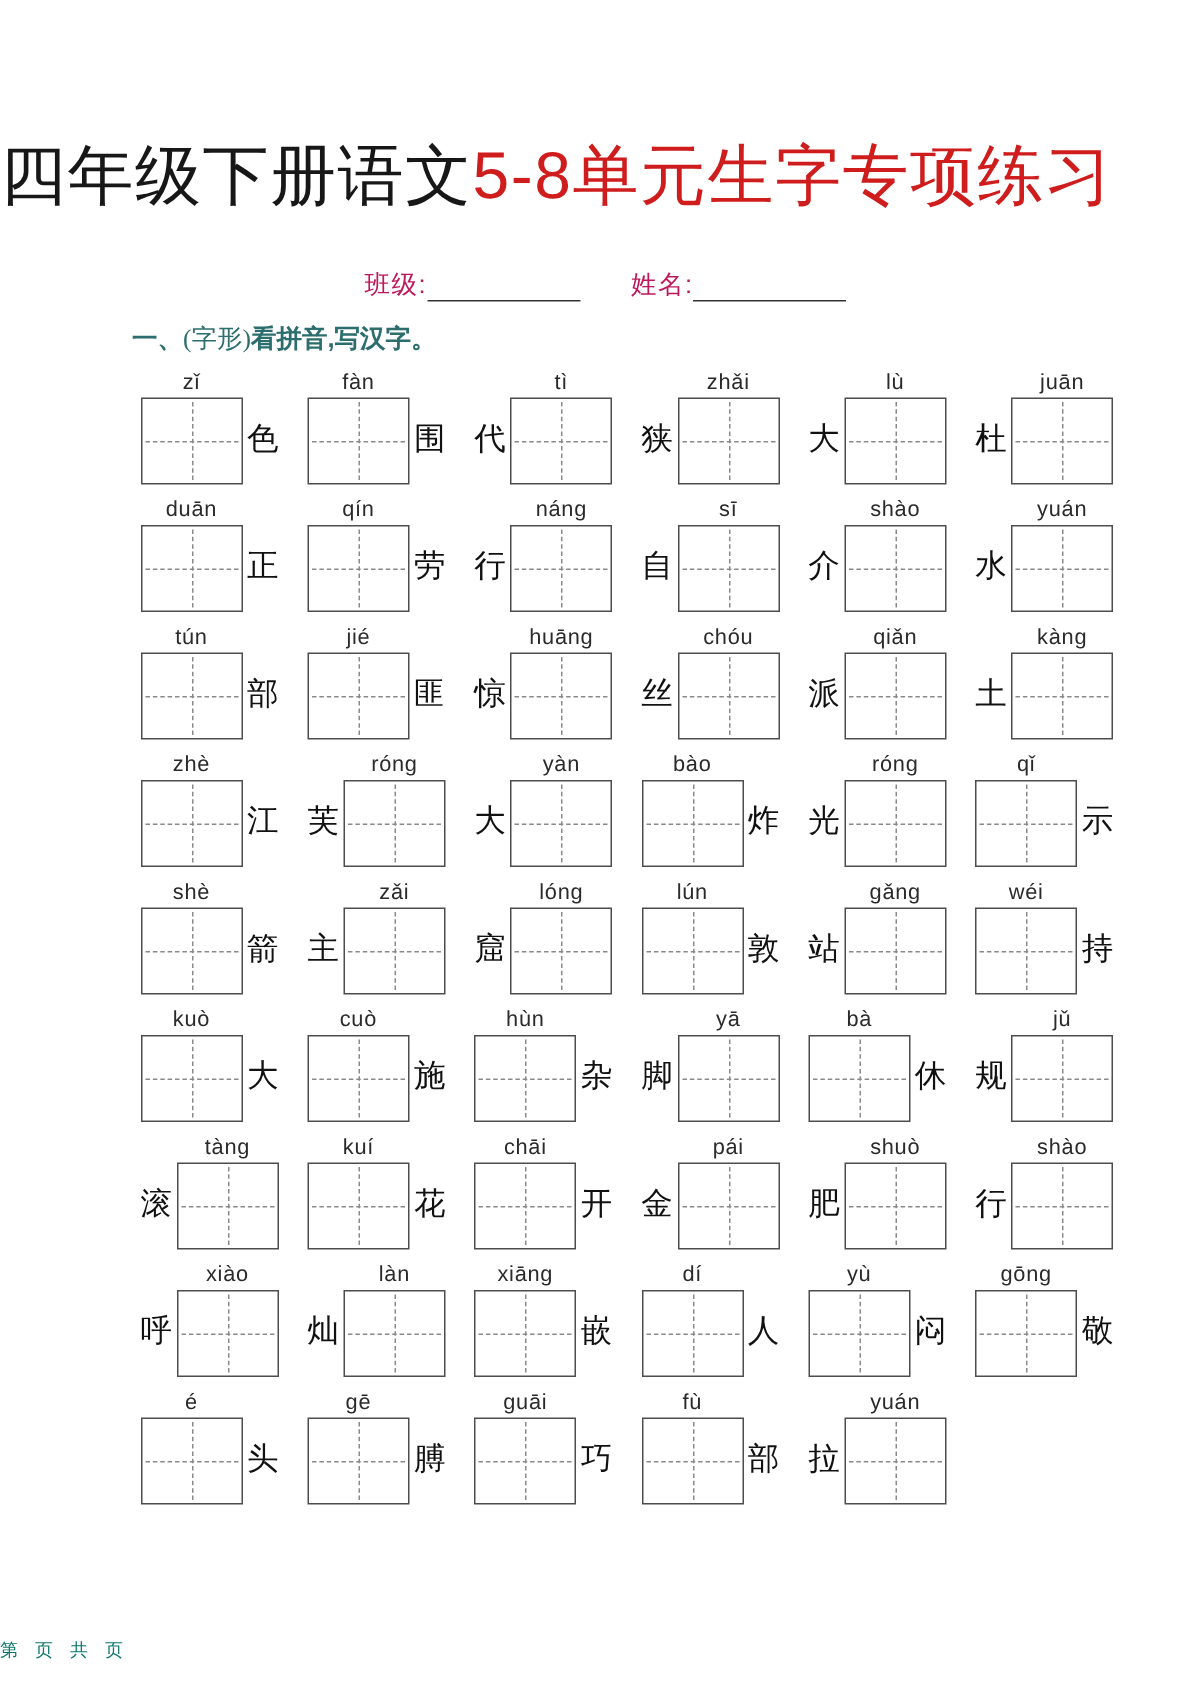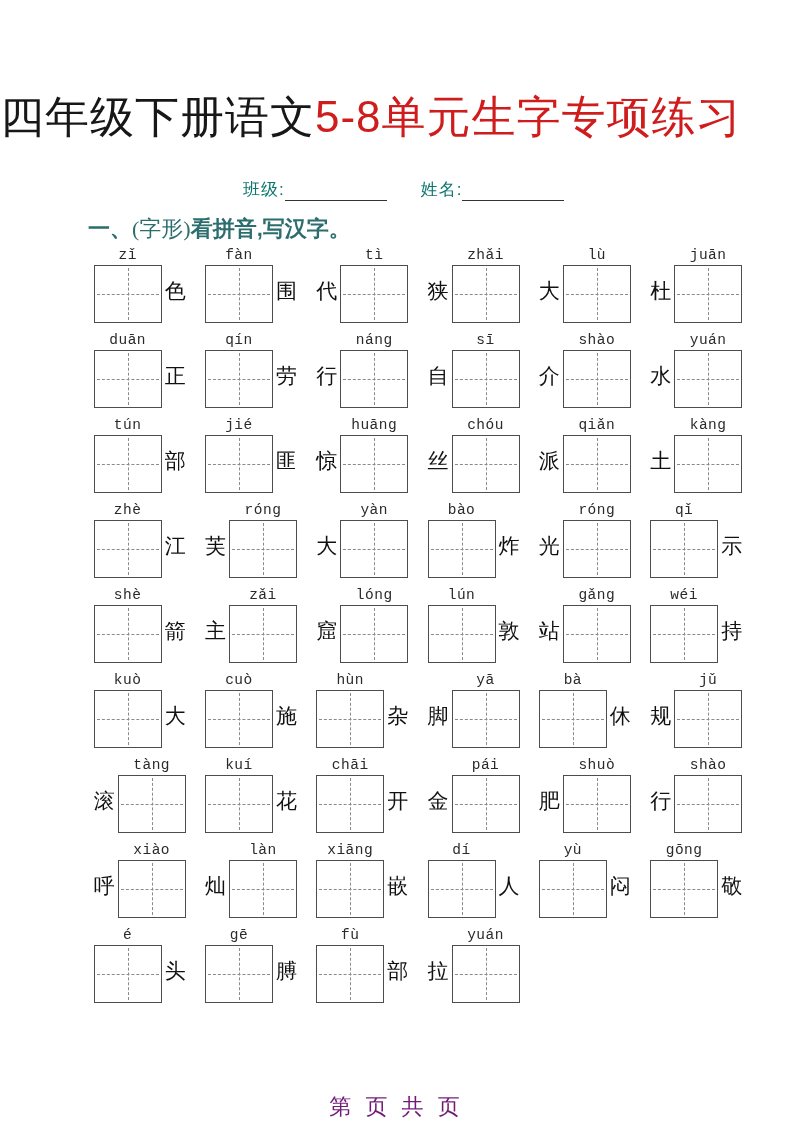--- a/index.html
+++ b/index.html
@@ -12,39 +12,39 @@
   .page-title {
     position: absolute; top: 88px; left: 0; width: 100%;
     font-size: 44px; font-weight: normal;
     letter-spacing: 1px; white-space: nowrap;
   }
   .page-title .t-black { color: #171717; }
   .page-title .t-red { color: #cf1d1d; }
 
   .form-line {
     position: absolute; top: 178px; left: 243px;
-    font-size: 17px; color: #0f766e;
+    font-size: 17px; color: #be185d;
   }
   .form-line .blank {
     display: inline-block; width: 102px; border-bottom: 1.5px solid #333;
     height: 18px; vertical-align: bottom; margin-right: 6px;
   }
   .form-line .lbl { letter-spacing: 1px; }
   .form-line .name-lbl { margin-left: 28px; }
 
   .section-heading {
     position: absolute; top: 214px; left: 88px;
-    font-size: 22px; color: #2c6e6e; white-space: nowrap;
+    font-size: 17px; color: #2c6e6e; white-space: nowrap;
   }
   .section-heading .h-num { font-weight: bold; }
   .section-heading .h-paren { font-family: "Liberation Serif", "DejaVu Serif", serif; }
   .section-heading .h-main { font-weight: bold; }
 
   .practice-grid {
-    position: absolute; top: 242px; left: 84px; width: 668px; font-family: Liberation Mono, monospace;
+    position: absolute; top: 242px; left: 84px; width: 668px;
   }
   .grid-row {
     display: flex; height: 85px;
   }
   .cell {
     width: 111.3px; display: flex; justify-content: center;
     align-items: center;
   }
   .stack { display: flex; flex-direction: column; align-items: center; }
   .pinyin {
@@ -65,21 +65,21 @@
   }
   .given-char {
     font-size: 21px; color: #111; margin-top: 15px;
     font-weight: 500; line-height: 1;
   }
   .given-char.before { margin-right: 3px; }
   .given-char.after { margin-left: 3px; }
 
   .page-footer {
     position: absolute; top: 1092px; left: 0; width: 100%;
-    text-align: center; font-size: 22px; color: #701a75; letter-spacing: 4px;
+    font-size: 12px; color: #0f766e; letter-spacing: 4px;
   }
 </style>
 </head>
 <body>
 
 <div class="page-title">
   <span class="t-black">四年级下册语文</span><span class="t-red">5-8单元生字专项练习</span>
 </div>
 
 <div class="form-line">
@@ -603,20 +603,30 @@
           <div class="pinyin">gē</div>
           <div class="tianzi">
             <div class="hline"></div>
             <div class="vline"></div>
           </div>
         </div>
         <span class="given-char after">膊</span>
       </div>
       <div class="cell">
         <div class="stack">
+          <div class="pinyin">guāi</div>
+          <div class="tianzi">
+            <div class="hline"></div>
+            <div class="vline"></div>
+          </div>
+        </div>
+        <span class="given-char after">巧</span>
+      </div>
+      <div class="cell">
+        <div class="stack">
           <div class="pinyin">fù</div>
           <div class="tianzi">
             <div class="hline"></div>
             <div class="vline"></div>
           </div>
         </div>
         <span class="given-char after">部</span>
       </div>
       <div class="cell">
         <span class="given-char before">拉</span>

